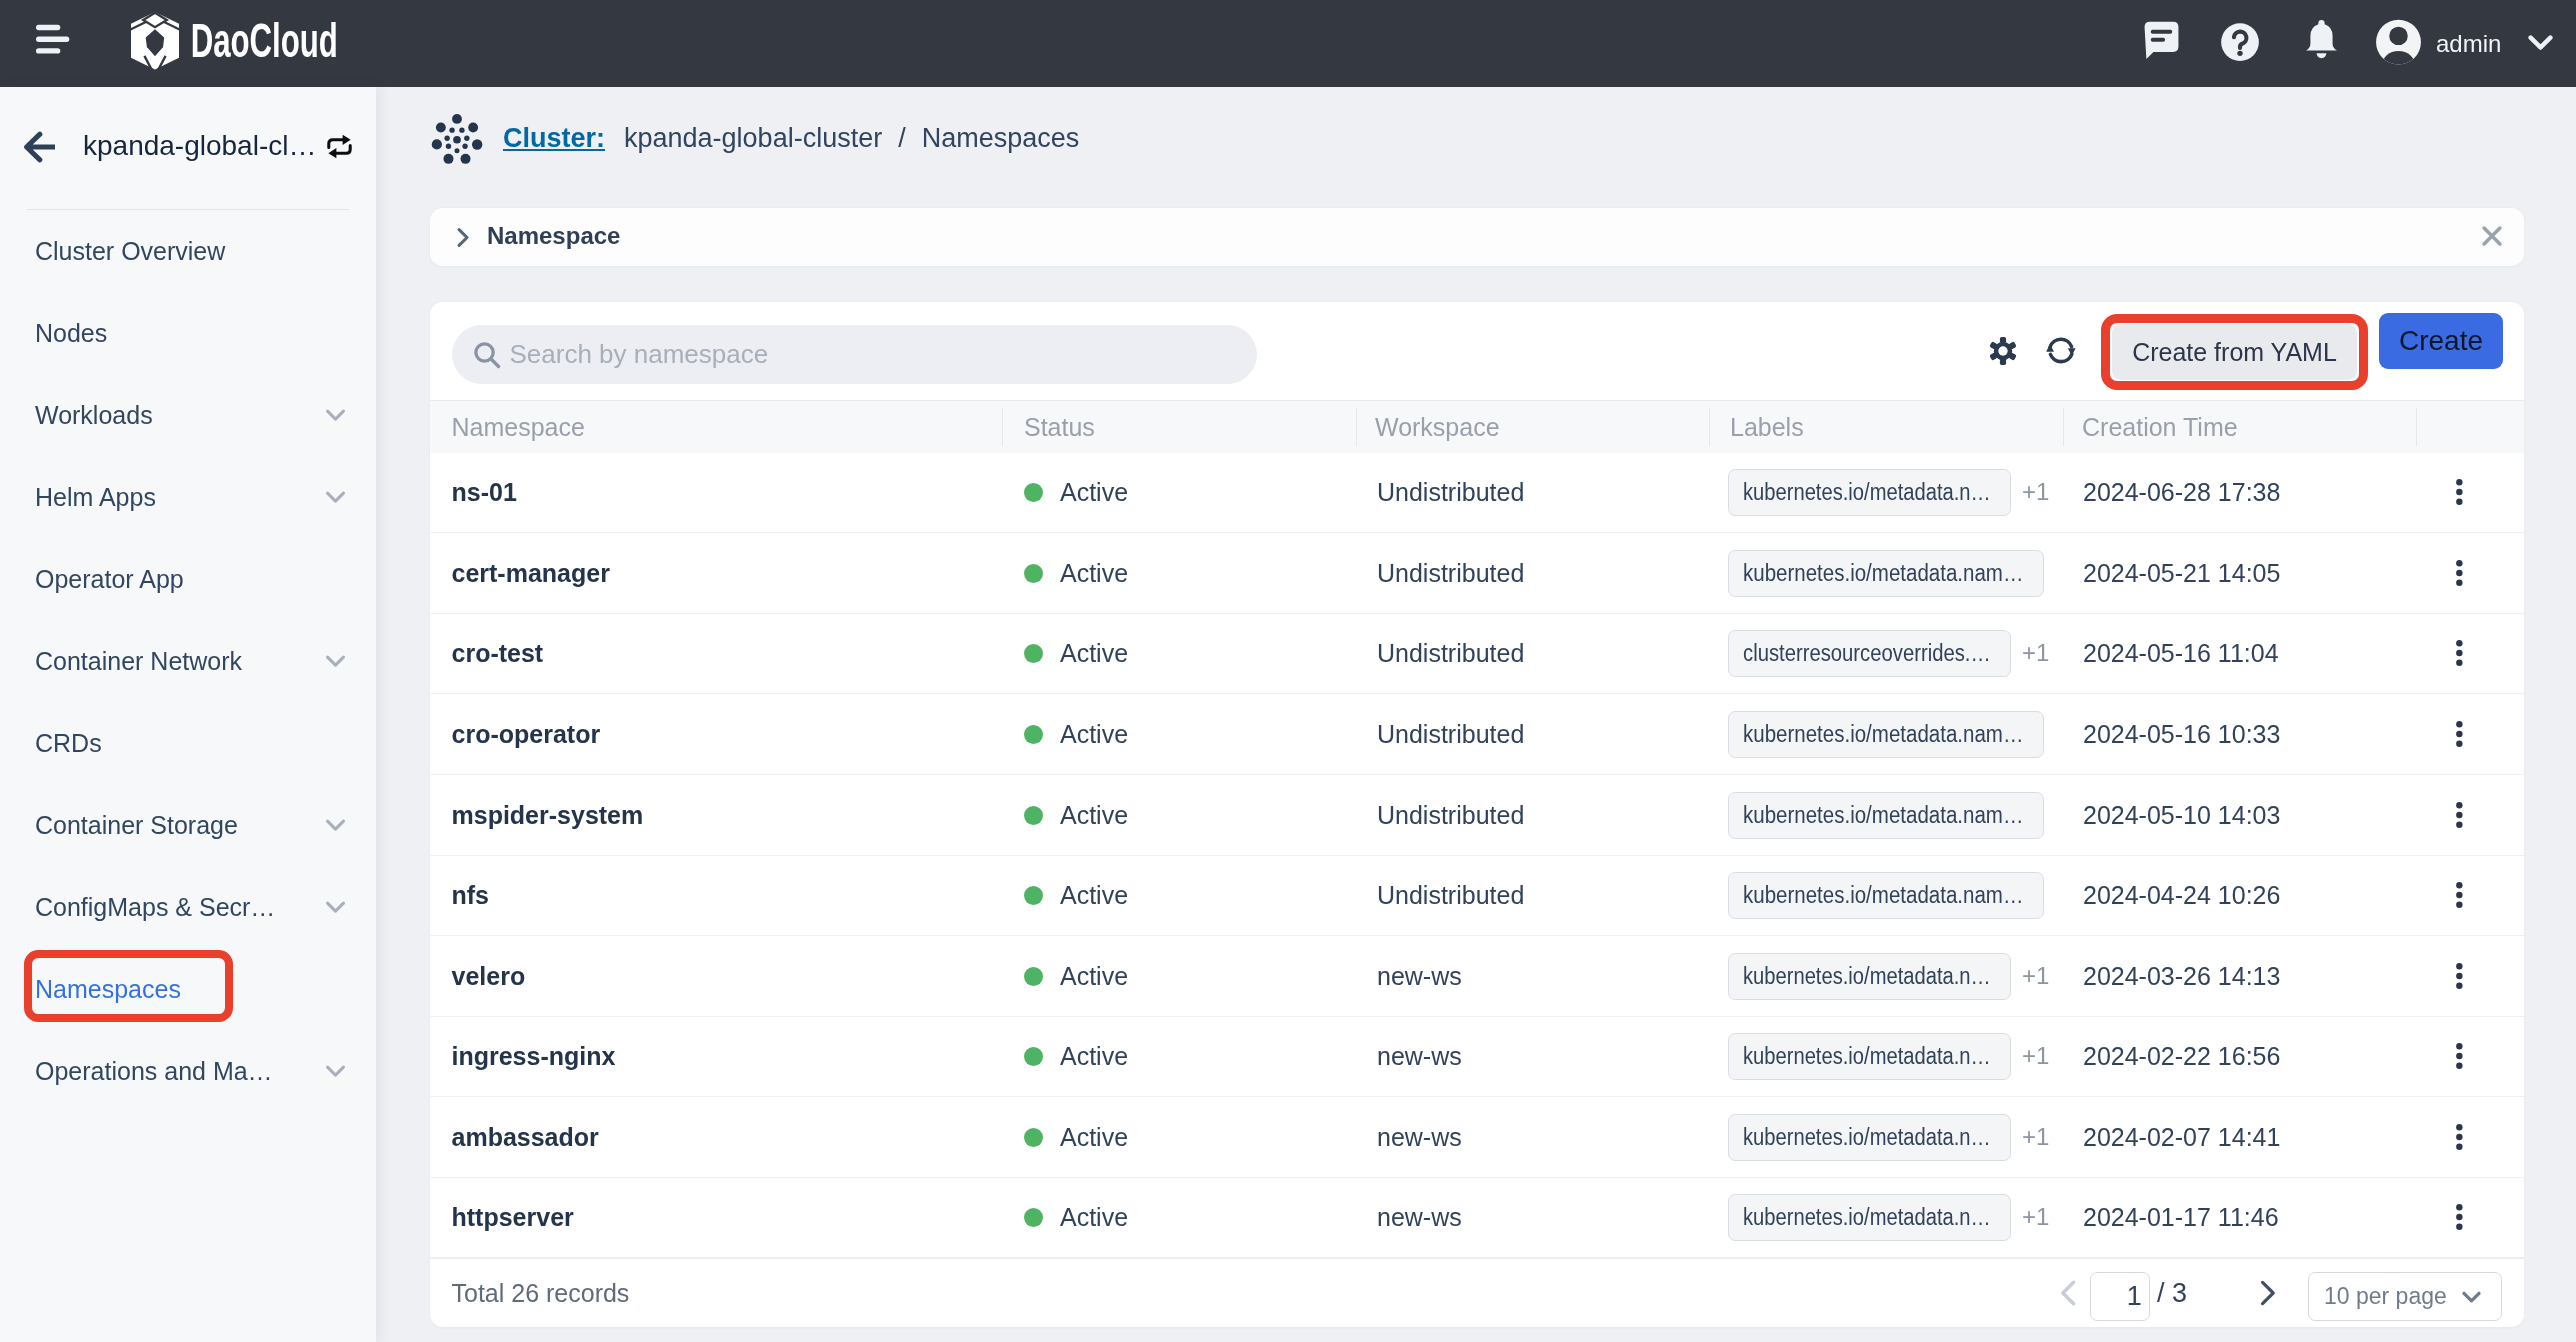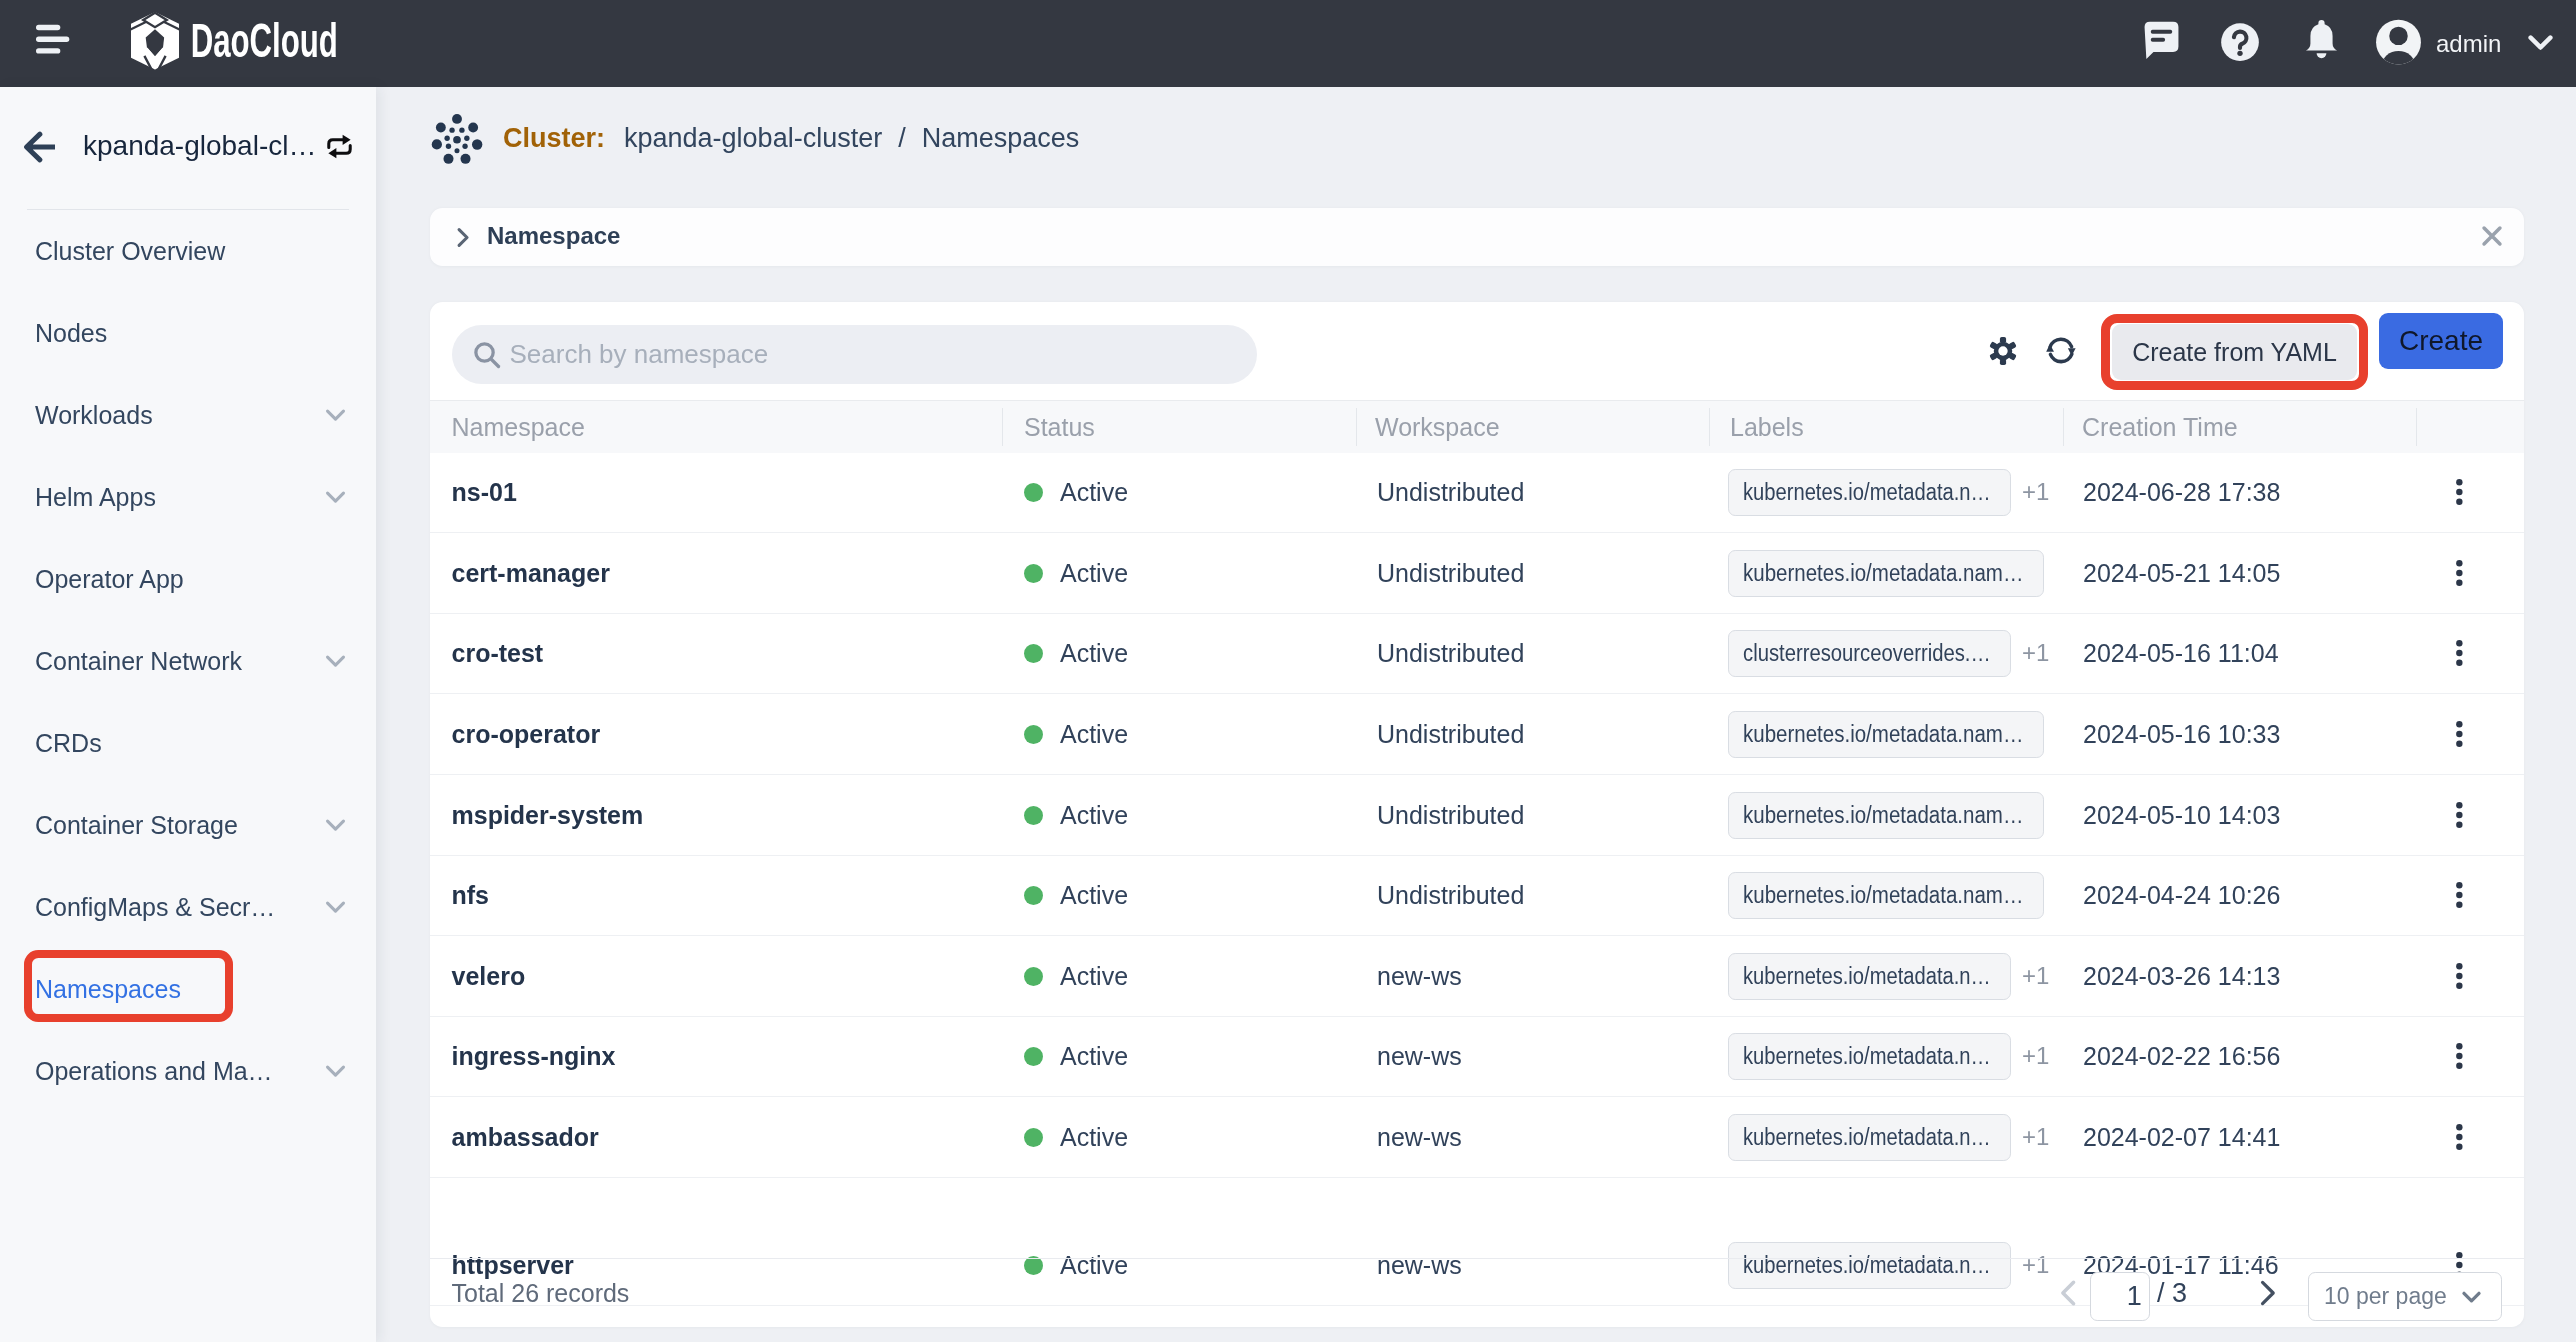--- a/index.html
+++ b/index.html
@@ -17,21 +17,21 @@
 .sidebar { position:absolute; left:0; top:87px; width:376px; height:1256px; background:#f7f8fa; box-shadow:3.6px 0 12.5px rgba(30,40,60,0.07); }
 .sb-title { position:absolute; left:83px; top:43px; font-size:28px; color:#17263c; font-weight:400; }
 .sb-div { position:absolute; left:27px; top:122px; width:322px; height:0.9px; background:#e2e5ea; }
 .menu { position:absolute; left:0; top:123px; width:376px; }
 .mi { position:relative; height:82px; line-height:82px; padding-left:35px; font-size:25px; color:#33465f; }
 .mi .chev { position:absolute; right:29px; top:30px; }
 .mi.active { color:#3371e3; }
 .redbox-ns { position:absolute; left:24px; top:863px; width:209px; height:72px; border:8px solid #e8402d; border-radius:14.3px; }
 .crumb-ic { position:absolute; left:431px; top:114px; }
 .crumb-t { position:absolute; left:503px; top:123px; font-size:27px; color:#1f3048; }
-.crumb-t b { font-weight:700; color:#a16207; }
+.crumb-t b { font-weight:700; color:#0369a1;text-decoration:underline; }
 .crumb-t span { color:#32455e; }
 
 .panel { position:absolute; left:430px; top:208px; width:2094px; height:58px; background:#fdfdfe; border-radius:12.5px; box-shadow:0 0.9px 3.6px rgba(30,40,60,0.04); }
 .panel .pchev { position:absolute; left:450px; top:17px; left:20.6px; }
 .panel .ptitle { position:absolute; left:57px; top:14.3px; font-size:24px; font-weight:700; color:#2e3f56; }
 .panel .pclose { position:absolute; left:2047px; top:13.4px; }
 
 .card { position:absolute; left:430px; top:302px; width:2094px; height:1025px; background:#fff; border-radius:12.5px; box-shadow:0 0.9px 3.6px rgba(30,40,60,0.04); }
 
 
@@ -358,21 +358,21 @@
     <div class="cws">new-ws</div>
     <div class="chip" style="width:283px;"><span style="transform: scaleX(0.876584);">kubernetes.io/metadata.n…</span></div>
     <div class="plus1">+1</div>
     <div class="ctime">2024-02-07 14:41</div>
     <svg class="cmenu" width="10.7" height="34" viewBox="0 0 12 38">
       <circle cx="6" cy="8" r="3.6" fill="#2b3648"></circle>
       <circle cx="6" cy="19" r="3.6" fill="#2b3648"></circle>
       <circle cx="6" cy="30" r="3.6" fill="#2b3648"></circle>
     </svg>
   </div>
-    <div class="row" style="top:923px;">
+    <div class="row" style="top:875px;">
     <div class="cname">httpserver</div>
     <div class="cdot"></div>
     <div class="cact">Active</div>
     <div class="cws">new-ws</div>
     <div class="chip" style="width:283px;"><span style="transform: scaleX(0.876584);">kubernetes.io/metadata.n…</span></div>
     <div class="plus1">+1</div>
     <div class="ctime">2024-01-17 11:46</div>
     <svg class="cmenu" width="10.7" height="34" viewBox="0 0 12 38">
       <circle cx="6" cy="8" r="3.6" fill="#2b3648"></circle>
       <circle cx="6" cy="19" r="3.6" fill="#2b3648"></circle>

